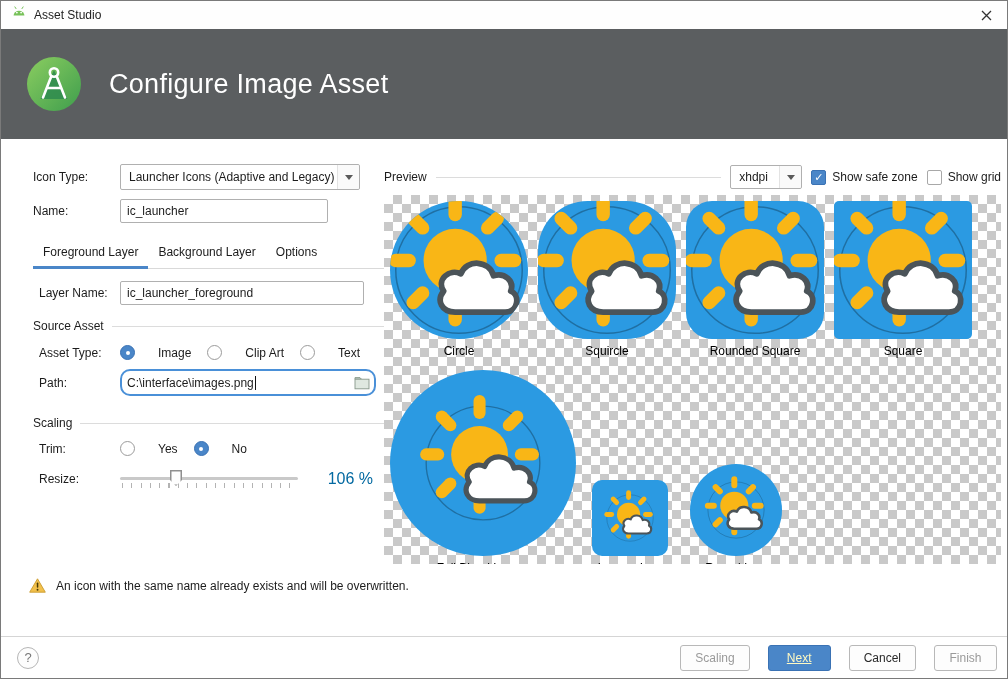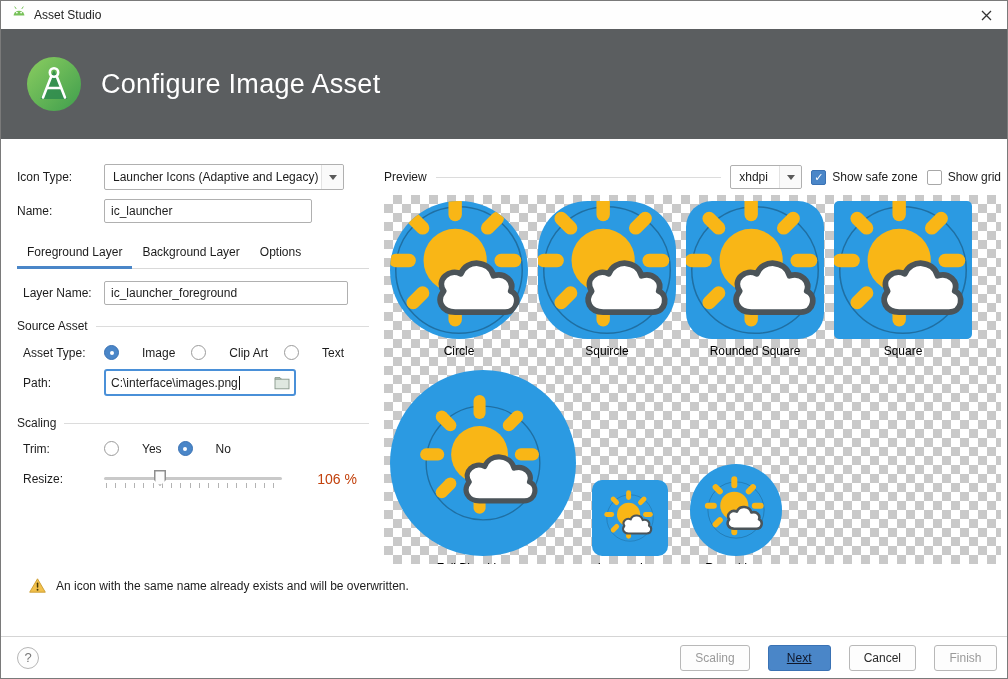--- a/index.html
+++ b/index.html
@@ -8,25 +8,25 @@
   .dialog { position:relative; width:1008px; height:679px; background:#fff; border:1px solid #7a7a7a; overflow:hidden; }
 
   
   .titlebar { height:28px; display:flex; align-items:center; padding:0 0 0 10px; background:#fefefe; }
   .titlebar .win-title { font-size:12px; color:#222; margin-left:7px; }
   .close-btn { margin-left:auto; width:42px; height:28px; display:flex; align-items:center; justify-content:center; cursor:pointer; }
 
   
   .header { height:110px; background:#5b5e60; display:flex; align-items:center; padding-left:26px; gap:20px; }
   .header .logo { width:54px; height:54px; flex:0 0 aupx; }
-  .header .dlg-title { color:#fff; font-size:27px; font-weight:300; letter-spacing:0.3px; }
+  .header .dlg-title { color:#fff; font-size:27px; font-weight:300; letter-spacing:0.3px;margin-left:8px; }
 
   
   .content { display:flex; padding-top:25px; }
-  .left { width:380px; padding-left:16px; flex:0 0 380px; }
+  .left { width:380px; padding-left:32px; flex:0 0 380px; }
   .right { flex:1; padding-right:6px; padding-left:3px; }
 
   .frow { display:flex; align-items:center; }
   .flabel { width:87px; font-size:12px; color:#1c1c1c; flex:0 0 87px; }
   .flabel.indent { padding-left:6px; }
 
   .combo { height:26px; border:1px solid #b0b0b0; border-radius:2px; background:#fff; display:flex; align-items:center; padding-left:8px; font-size:12px; color:#1c1c1c; cursor:pointer; }
   .combo .combo-arrow { margin-left:auto; width:22px; height:100%; display:flex; align-items:center; justify-content:center; border-left:1px solid #e3e3e3; background:#fafafa; border-radius:0 2px 2px 0; }
   .chev { width:0; height:0; border-left:4px solid transparent; border-right:4px solid transparent; border-top:5px solid #5a5a5a; }
 
@@ -47,33 +47,33 @@
   .radio.checked::after { content:""; position:absolute; left:4.5px; top:4.5px; width:4px; height:4px; border-radius:50%; background:#fff; }
   .radio-label { font-size:12px; color:#1c1c1c; }
 
   .checkbox-wrap { display:flex; align-items:center; gap:6px; cursor:pointer; }
   .checkbox { width:15px; height:15px; border-radius:2px; border:1px solid #a8a8a8; background:#fff; display:flex; align-items:center; justify-content:center; font-size:11px; color:#fff; flex:0 0 15px; }
   .checkbox.checked { background:#4a86c8; border-color:#3a72b4; }
   .checkbox.checked::after { content:"✓"; }
   .checkbox-label { font-size:12px; color:#1c1c1c; }
 
   
-  .path-field { width:192px; height:27px; border:2px solid #4a90d8; border-radius:3px; background:#fff; display:flex; align-items:center; padding-left:5px; }
+  .path-field { width:256px; height:27px; border:2px solid #4a90d8; border-radius:10px; background:#fff; display:flex; align-items:center; padding-left:5px; }
   .path-text { font-size:12px; color:#1c1c1c; white-space:nowrap; }
   .caret { width:1px; height:14px; background:#111; margin-left:1px; }
   .browse-btn { margin-left:auto; width:24px; height:100%; display:flex; align-items:center; justify-content:center; cursor:pointer; }
 
   
   .slider { position:relative; width:178px; height:20px; cursor:pointer; }
   .slider .track { position:absolute; left:0; right:0; top:8px; height:3px; background:#c9c9c9; border-radius:2px; }
   .slider .ticks { position:absolute; left:2px; right:0; top:14px; height:5px;
      background:repeating-linear-gradient(to right,#b3b3b3 0 1px,transparent 1px 9.3px); }
   .slider .thumb { position:absolute; left:50px; top:1px; width:12px; height:16px; background:#fdfdfd;
      clip-path:polygon(0 0,100% 0,100% 62%,50% 100%,0 62%); box-shadow:inset 0 0 0 1.5px #8f8f8f; }
-  .resize-value { font-size:14px; color:#c2410c; margin-left:auto; padding-right:12px; }
+  .resize-value { font-size:16px; color:#0369a1; margin-left:auto; padding-right:12px; }
 
   
   .preview-head { display:flex; align-items:center; gap:9px; height:26px; }
   .preview-head .plabel { font-size:12px; color:#1c1c1c; }
   .preview-head .rule { flex:1; height:1px; background:#dcdcdc; }
   .density { width:72px; height:24px; }
 
   
   .preview-area { margin-top:5px; height:369px; position:relative; background-color:#fff;
     background-image:
@@ -105,21 +105,21 @@
 
   
   .footer { position:absolute; left:0; right:0; bottom:0; height:42px; border-top:1px solid #d5d5d5; background:#fff;
     display:flex; align-items:center; padding:0 10px 0 16px; }
   .help-btn { width:22px; height:22px; border-radius:50%; border:1px solid #b6b6b6; color:#777; font-size:13px;
     display:flex; align-items:center; justify-content:center; cursor:pointer; background:#fdfdfd; }
   .btns { margin-left:auto; display:flex; gap:18px; }
   .btn { min-width:63px; height:26px; border:1px solid #b8b8b8; border-radius:3px; background:#fdfdfd;
     font-family:"Liberation Sans",sans-serif; font-size:12px; color:#2a2a2a; padding:0 14px; cursor:pointer; }
   .btn.dim { color:#9a9a9a; }
-  .btn.primary { background:#4a86c8; border-color:#3a72b4; color:#0f172a;text-decoration:underline; }
+  .btn.primary { background:#4a86c8; border-color:#3a72b4; color:#fef9c3;text-decoration:underline; }
 </style>
 </head>
 <body>
 
 <div class="dialog">
 
   <div class="titlebar">
     <span>
       <svg width="16" height="16" viewBox="0 0 16 16">
         <path d="M2.6 10.6 a5.4 4.9 0 0 1 10.8 0 z" fill="#77c159"></path>

